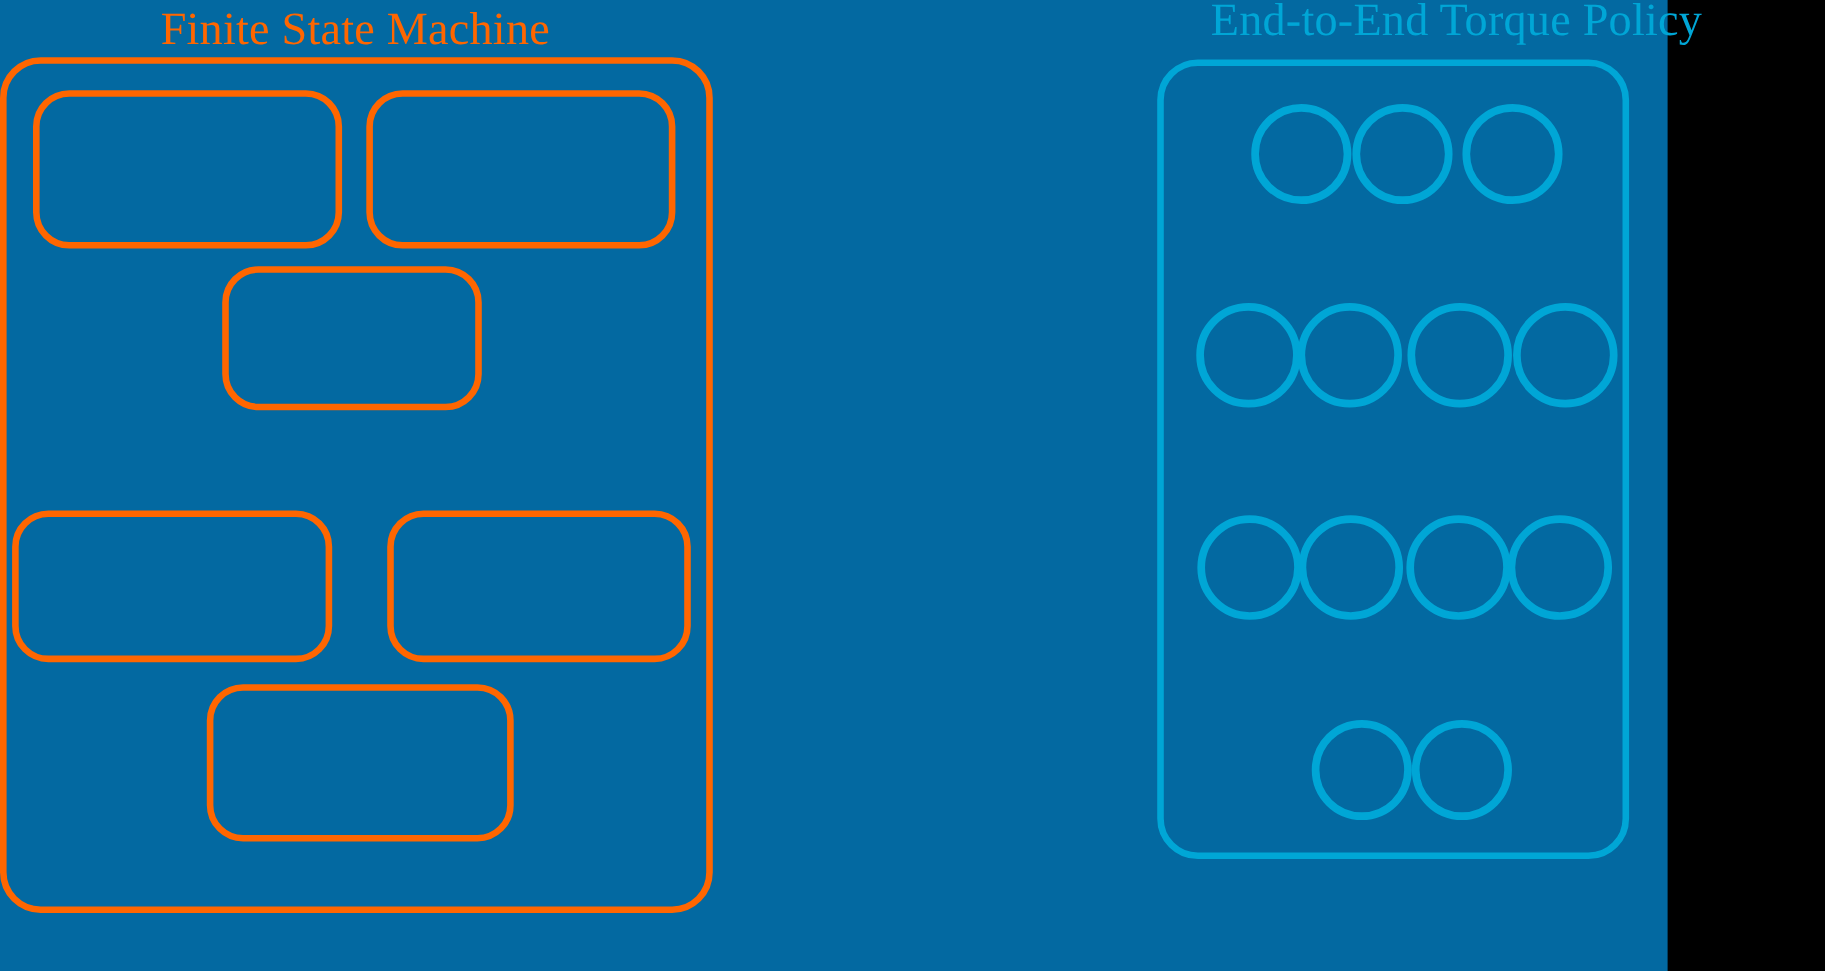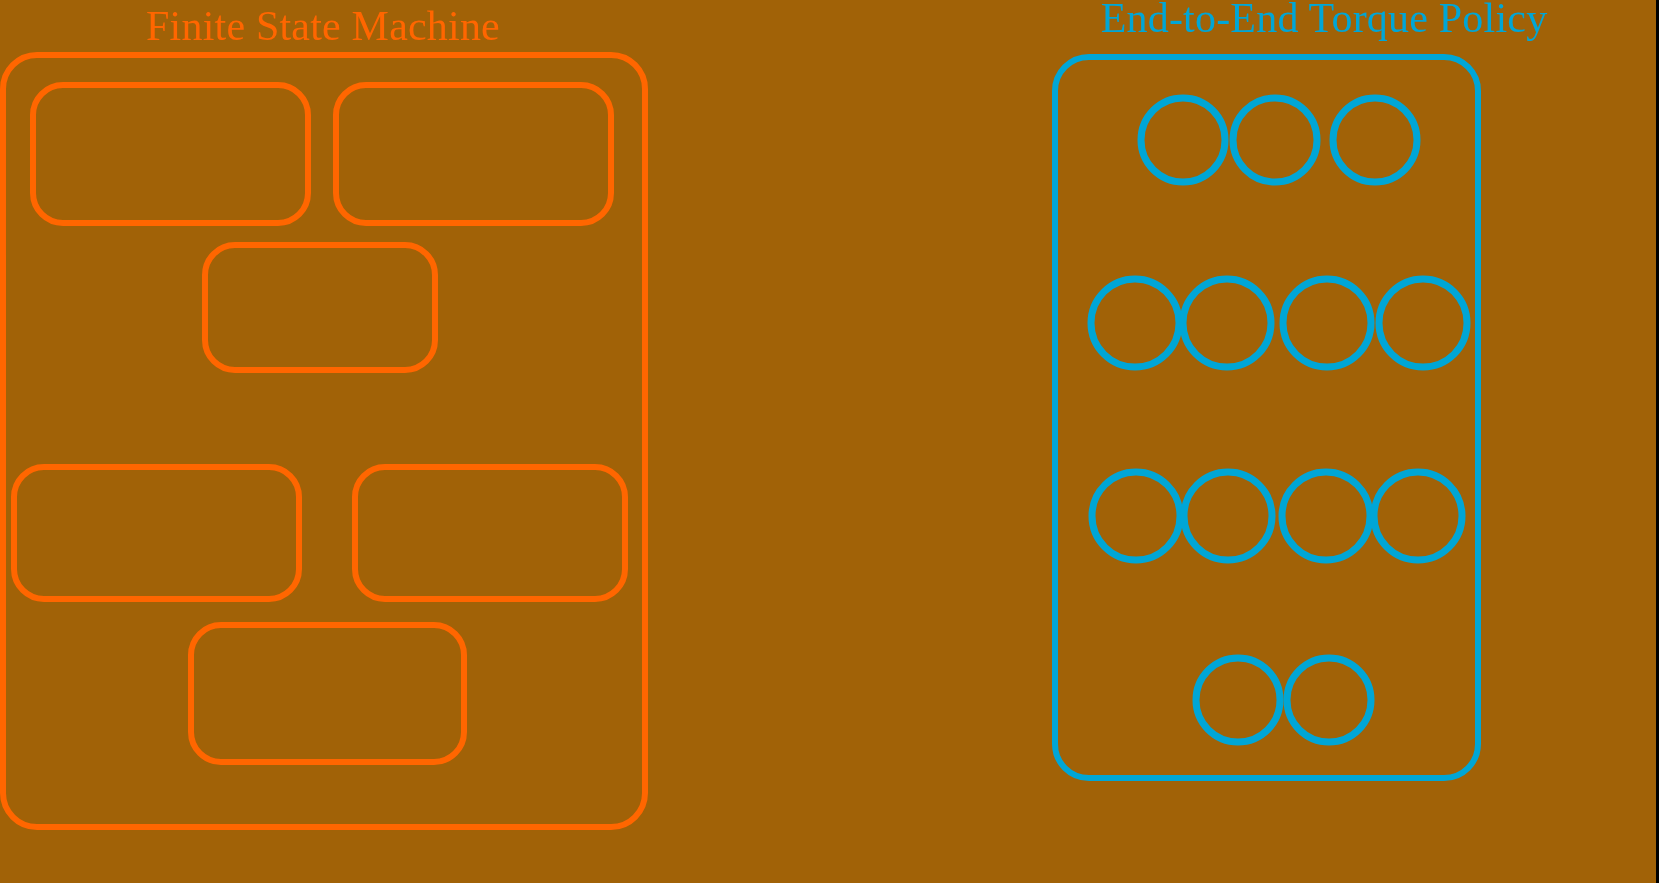--- a/index.html
+++ b/index.html
@@ -9,23 +9,23 @@
     background: #000000;
   }
   body {
     width: 1659px;
     height: 883px;
     overflow: hidden;
     font-family: "Liberation Serif", "DejaVu Serif", serif;
   }
   #stage {
     position: relative;
-    width: 1656px;
+    width: 1516px;
     height: 883px;
-    background: #a16207;
+    background: #0369a1;
   }
   #stage svg {
     position: absolute;
     left: 0;
     top: 0;
     display: block;
   }
   .panel-title {
     font-family: "Liberation Serif", "DejaVu Serif", serif;
     font-size: 42px;

